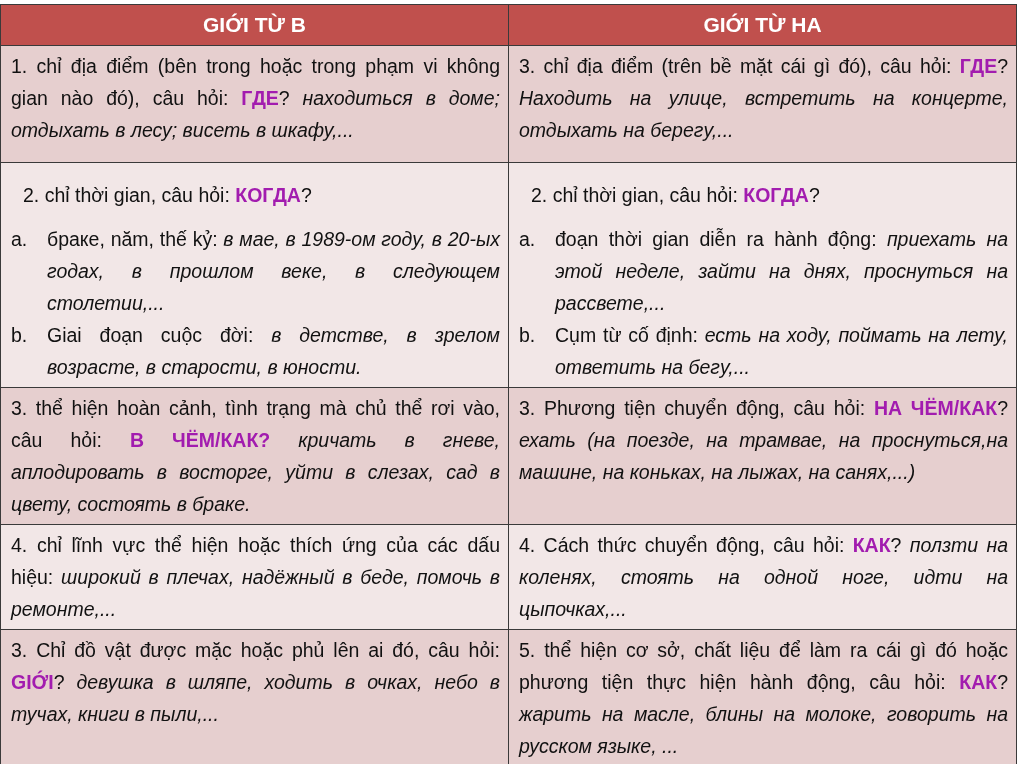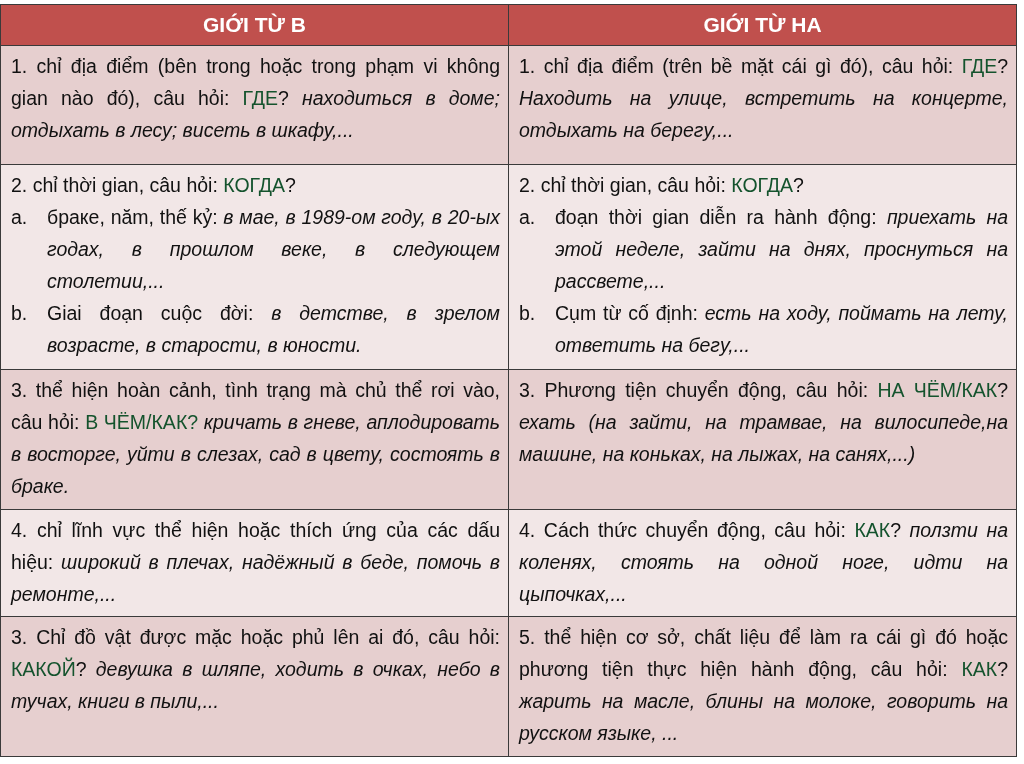--- a/index.html
+++ b/index.html
@@ -20,26 +20,26 @@
       font-size: 19.5px; line-height: 32px; padding: 4px 8px 4px 10px;
       text-align: justify;
     }
     .row-dark td { background: #E6CFCF; }
     .row-light td { background: #F2E7E7; }
     .r1 { height: 117px; }
     .r2 { height: 198px; }
     .r3 { height: 134px; }
     .r4 { height: 105px; }
     .r5 { height: 135px; }
-    .kw { color: #14532d; font-weight: normal; font-style: normal; }
+    .kw { color: #a21caf; font-weight: bold; font-style: normal; }
     .ex { font-style: italic; }
     .sub { display: flex; }
     .sub .mk { width: 36px; flex: 0 0 36px; }
     .sub .tx { flex: 1; text-align: justify; }
-    p { margin: 0; }
+    p { margin: 12px; }
   </style>
 </head>
 <body>
 
 <table class="tbl">
   <colgroup>
       <col>
       <col>
     </colgroup>
   <thead>
@@ -48,21 +48,21 @@
       <th>GIỚI TỪ НА</th>
     </tr>
   </thead>
   <tbody>
 
     <tr class="row-dark r1">
       <td>
         <span>1. chỉ địa điểm (bên trong hoặc trong phạm vi không gian nào đó), câu hỏi: </span><span class="kw">ГДЕ</span><span>? </span><span class="ex">находиться в доме; отдыхать в лесу; висеть в шкафу,...</span>
       </td>
       <td>
-        <span>1. chỉ địa điểm (trên bề mặt cái gì đó), câu hỏi: </span><span class="kw">ГДЕ</span><span>? </span><span class="ex">Находить на улице, встретить на концерте, отдыхать на берегу,...</span>
+        <span>3. chỉ địa điểm (trên bề mặt cái gì đó), câu hỏi: </span><span class="kw">ГДЕ</span><span>? </span><span class="ex">Находить на улице, встретить на концерте, отдыхать на берегу,...</span>
       </td>
     </tr>
 
     <tr class="row-light r2">
       <td>
         <p><span>2. chỉ thời gian, câu hỏi: </span><span class="kw">КОГДА</span><span>?</span></p>
         <div class="sub">
           <span class="mk">a.</span>
           <span class="tx"><span>браке, năm, thế kỷ: </span><span class="ex">в мае, в 1989-ом году, в 20-ых годах, в прошлом веке, в следующем столетии,...</span></span>
         </div>
@@ -82,35 +82,35 @@
           <span class="tx"><span>Cụm từ cố định: </span><span class="ex">есть на ходу, поймать на лету, ответить на бегу,...</span></span>
         </div>
       </td>
     </tr>
 
     <tr class="row-dark r3">
       <td>
         <span>3. thể hiện hoàn cảnh, tình trạng mà chủ thể rơi vào, câu hỏi: </span><span class="kw">В ЧЁМ/КАК?</span><span> </span><span class="ex">кричать в гневе, аплодировать в восторге, уйти в слезах, сад в цвету, состоять в браке.</span>
       </td>
       <td>
-        <span>3. Phương tiện chuyển động, câu hỏi: </span><span class="kw">НА ЧЁМ/КАК</span><span>? </span><span class="ex">ехать (на зайти, на трамвае, на вилосипеде,на машине, на коньках, на лыжах, на санях,...)</span>
+        <span>3. Phương tiện chuyển động, câu hỏi: </span><span class="kw">НА ЧЁМ/КАК</span><span>? </span><span class="ex">ехать (на поезде, на трамвае, на проснуться,на машине, на коньках, на лыжах, на санях,...)</span>
       </td>
     </tr>
 
     <tr class="row-light r4">
       <td>
         <span>4. chỉ lĩnh vực thể hiện hoặc thích ứng của các dấu hiệu: </span><span class="ex">широкий в плечах, надёжный в беде, помочь в ремонте,...</span>
       </td>
       <td>
         <span>4. Cách thức chuyển động, câu hỏi: </span><span class="kw">КАК</span><span>? </span><span class="ex">ползти на коленях, стоять на одной ноге, идти на цыпочках,...</span>
       </td>
     </tr>
 
     <tr class="row-dark r5">
       <td>
-        <span>3. Chỉ đồ vật được mặc hoặc phủ lên ai đó, câu hỏi: </span><span class="kw">КАКОЙ</span><span>? </span><span class="ex">девушка в шляпе, ходить в очках, небо в тучах, книги в пыли,...</span>
+        <span>3. Chỉ đồ vật được mặc hoặc phủ lên ai đó, câu hỏi: </span><span class="kw">GIỚI</span><span>? </span><span class="ex">девушка в шляпе, ходить в очках, небо в тучах, книги в пыли,...</span>
       </td>
       <td>
         <span>5. thể hiện cơ sở, chất liệu để làm ra cái gì đó hoặc phương tiện thực hiện hành động, câu hỏi: </span><span class="kw">КАК</span><span>? </span><span class="ex">жарить на масле, блины на молоке, говорить на русском языке, ...</span>
       </td>
     </tr>
   </tbody>
 </table>
 
 </body></html>

